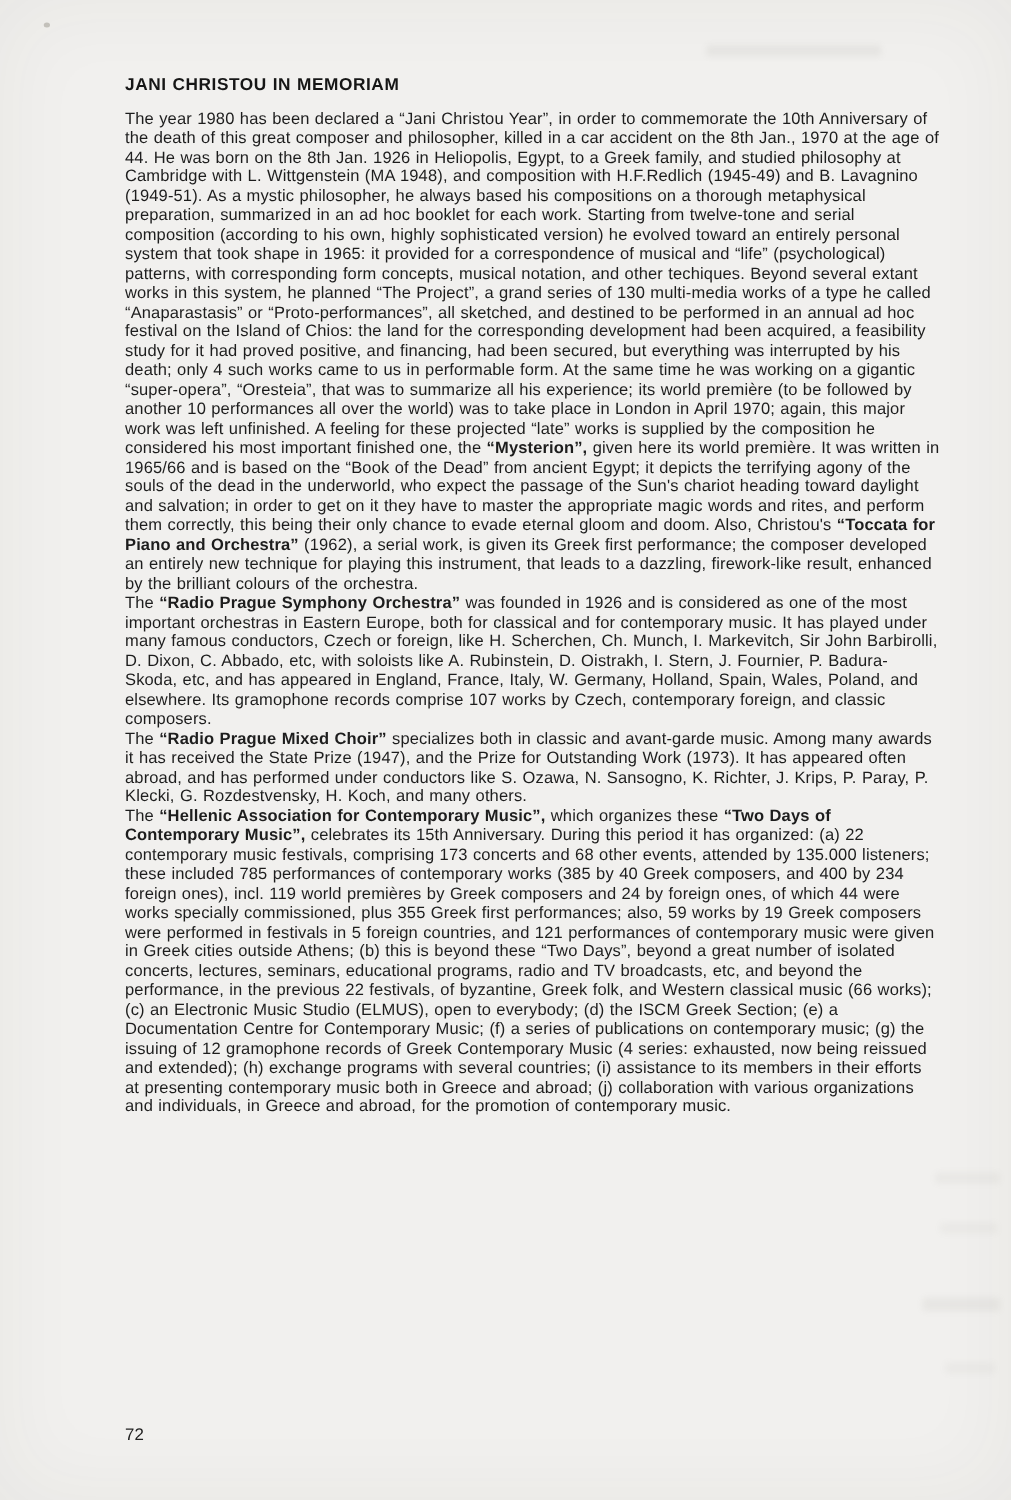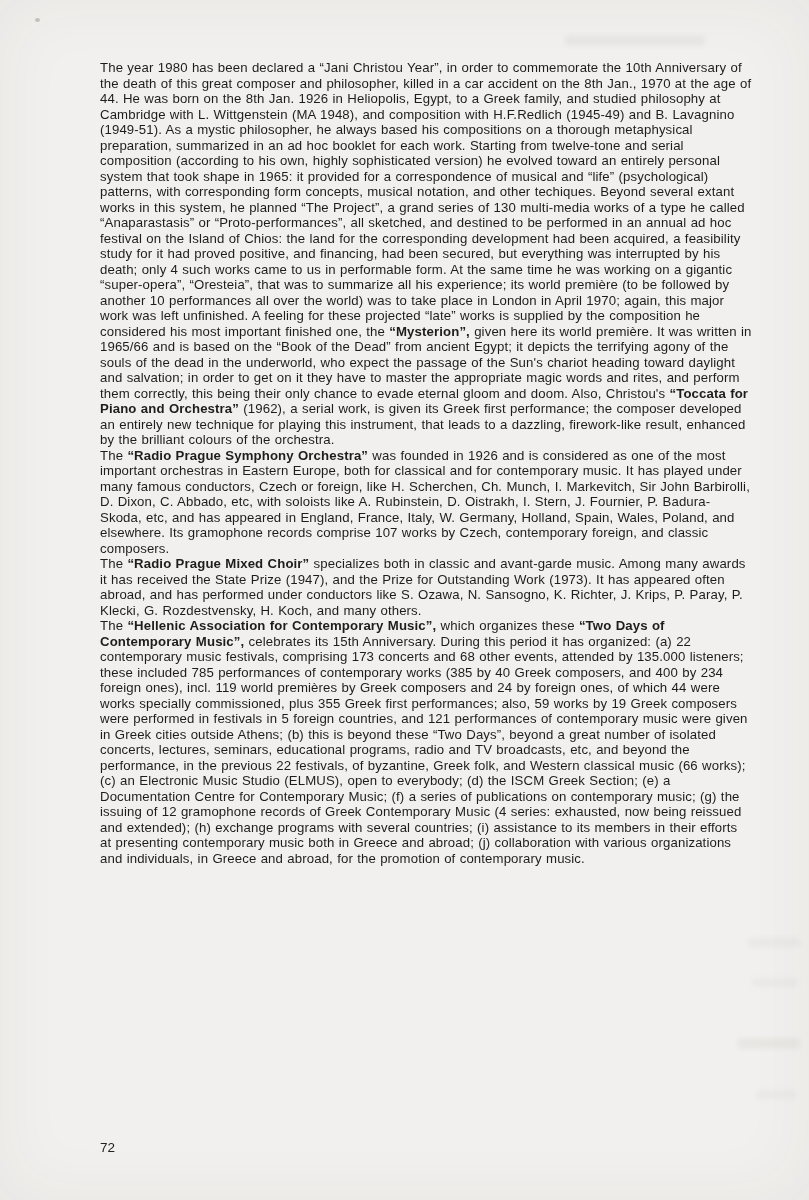--- a/index.html
+++ b/index.html
@@ -83,20 +83,21 @@
 <div class="page">
 
   <div class="speck"></div>
   <div class="bleed bleed-top"></div>
   <div class="bleed bleed-r1"></div>
   <div class="bleed bleed-r2"></div>
   <div class="bleed bleed-r3"></div>
   <div class="bleed bleed-r4"></div>
 
   <div class="content">
+    <h1>JANI CHRISTOU IN MEMORIAM</h1>
 
     <p class="para"><span>The year 1980 has been declared a “Jani Christou Year”, in order to commemorate the 10th Anniversary of the death of this great composer and philosopher, killed in a car accident on the 8th Jan., 1970 at the age of 44. He was born on the 8th Jan. 1926 in Heliopolis, Egypt, to a Greek family, and studied philosophy at Cambridge with L. Wittgenstein (MA 1948), and composition with H.F.Redlich (1945-49) and B. Lavagnino (1949-51). As a mystic philosopher, he always based his compositions on a thorough metaphysical preparation, summarized in an ad hoc booklet for each work. Starting from twelve-tone and serial composition (according to his own, highly sophisticated version) he evolved toward an entirely personal system that took shape in 1965: it provided for a correspondence of musical and “life” (psychological) patterns, with corresponding form concepts, musical notation, and other techiques. Beyond several extant works in this system, he planned “The Project”, a grand series of 130 multi-media works of a type he called “Anaparastasis” or “Proto-performances”, all sketched, and destined to be performed in an annual ad hoc festival on the Island of Chios: the land for the corresponding development had been acquired, a feasibility study for it had proved positive, and financing, had been secured, but everything was interrupted by his death; only 4 such works came to us in performable form. At the same time he was working on a gigantic “super-opera”, “Oresteia”, that was to summarize all his experience; its world première (to be followed by another 10 performances all over the world) was to take place in London in April 1970; again, this major work was left unfinished. A feeling for these projected “late” works is supplied by the composition he considered his most important finished one, the </span><span class="run-bold">“Mysterion”,</span><span> given here its world première. It was written in 1965/66 and is based on the “Book of the Dead” from ancient Egypt; it depicts the terrifying agony of the souls of the dead in the underworld, who expect the passage of the Sun's chariot heading toward daylight and salvation; in order to get on it they have to master the appropriate magic words and rites, and perform them correctly, this being their only chance to evade eternal gloom and doom. Also, Christou's </span><span class="run-bold">“Toccata for Piano and Orchestra”</span><span> (1962), a serial work, is given its Greek first performance; the composer developed an entirely new technique for playing this instrument, that leads to a dazzling, firework-like result, enhanced by the brilliant colours of the orchestra.</span></p>
 
     <p class="para"><span>The </span><span class="run-bold">“Radio Prague Symphony Orchestra”</span><span> was founded in 1926 and is considered as one of the most important orchestras in Eastern Europe, both for classical and for contemporary music. It has played under many famous conductors, Czech or foreign, like H. Scherchen, Ch. Munch, I. Markevitch, Sir John Barbirolli, D. Dixon, C. Abbado, etc, with soloists like A. Rubinstein, D. Oistrakh, I. Stern, J. Fournier, P. Badura-Skoda, etc, and has appeared in England, France, Italy, W. Germany, Holland, Spain, Wales, Poland, and elsewhere. Its gramophone records comprise 107 works by Czech, contemporary foreign, and classic composers.</span></p>
 
     <p class="para"><span>The </span><span class="run-bold">“Radio Prague Mixed Choir”</span><span> specializes both in classic and avant-garde music. Among many awards it has received the State Prize (1947), and the Prize for Outstanding Work (1973). It has appeared often abroad, and has performed under conductors like S. Ozawa, N. Sansogno, K. Richter, J. Krips, P. Paray, P. Klecki, G. Rozdestvensky, H. Koch, and many others.</span></p>
 
     <p class="para"><span>The </span><span class="run-bold">“Hellenic Association for Contemporary Music”,</span><span> which organizes these </span><span class="run-bold">“Two Days of Contemporary Music”,</span><span> celebrates its 15th Anniversary. During this period it has organized: (a) 22 contemporary music festivals, comprising 173 concerts and 68 other events, attended by 135.000 listeners; these included 785 performances of contemporary works (385 by 40 Greek composers, and 400 by 234 foreign ones), incl. 119 world premières by Greek composers and 24 by foreign ones, of which 44 were works specially commissioned, plus 355 Greek first performances; also, 59 works by 19 Greek composers were performed in festivals in 5 foreign countries, and 121 performances of contemporary music were given in Greek cities outside Athens; (b) this is beyond these “Two Days”, beyond a great number of isolated concerts, lectures, seminars, educational programs, radio and TV broadcasts, etc, and beyond the performance, in the previous 22 festivals, of byzantine, Greek folk, and Western classical music (66 works); (c) an Electronic Music Studio (ELMUS), open to everybody; (d) the ISCM Greek Section; (e) a Documentation Centre for Contemporary Music; (f) a series of publications on contemporary music; (g) the issuing of 12 gramophone records of Greek Contemporary Music (4 series: exhausted, now being reissued and extended); (h) exchange programs with several countries; (i) assistance to its members in their efforts at presenting contemporary music both in Greece and abroad; (j) collaboration with various organizations and individuals, in Greece and abroad, for the promotion of contemporary music.</span></p>
 
 

